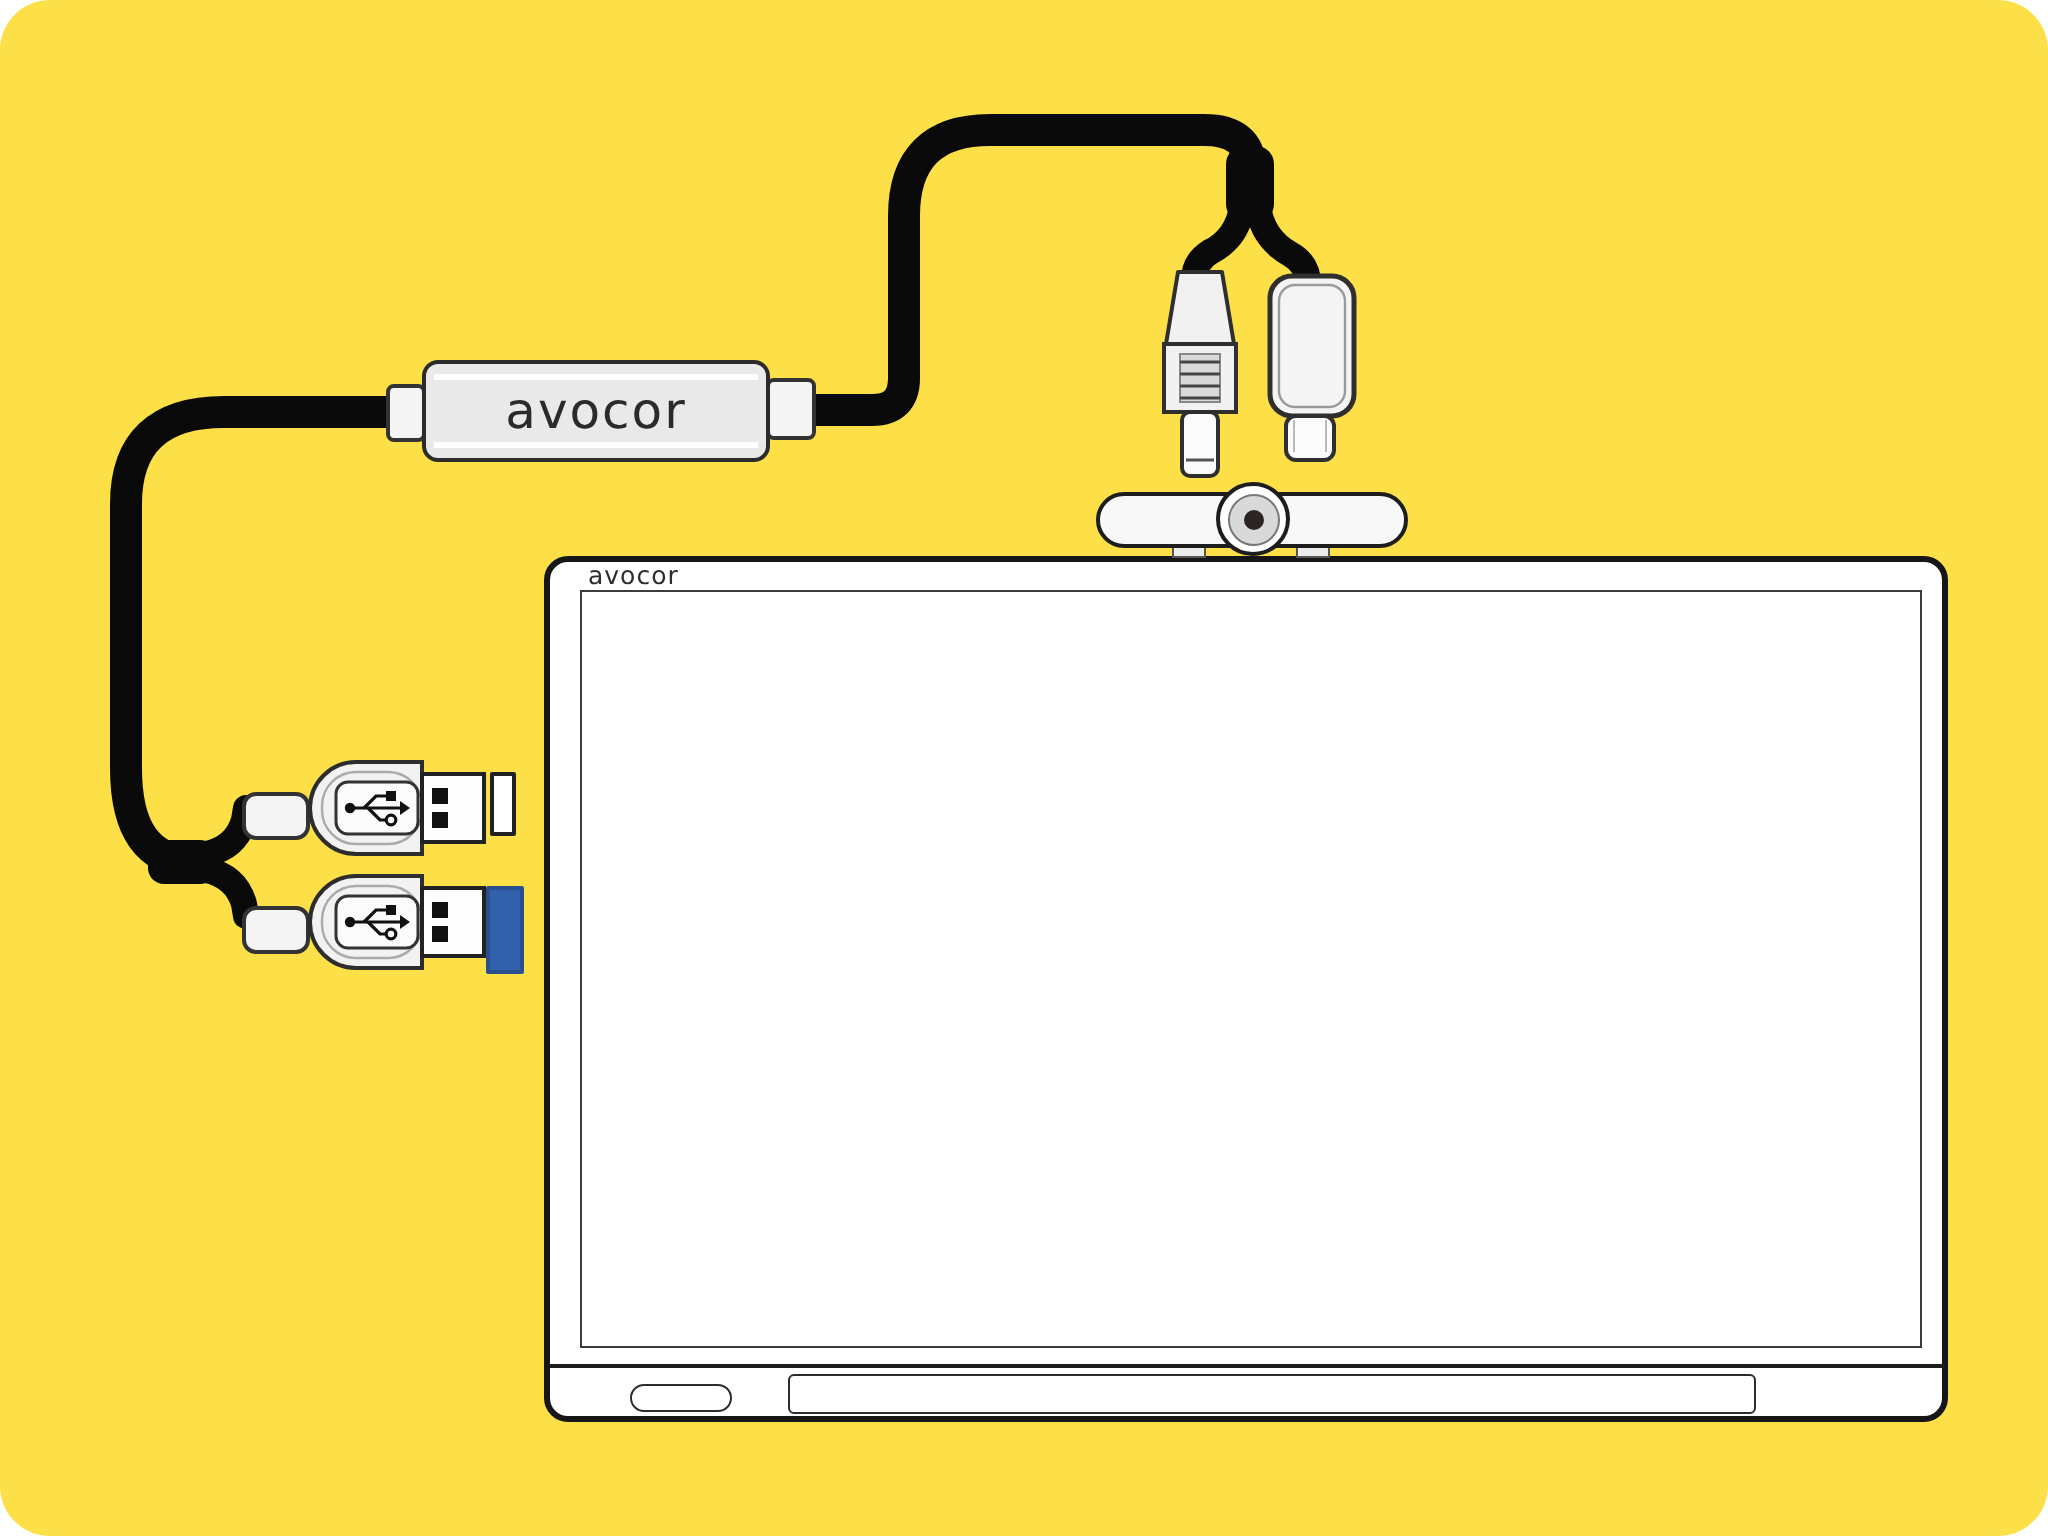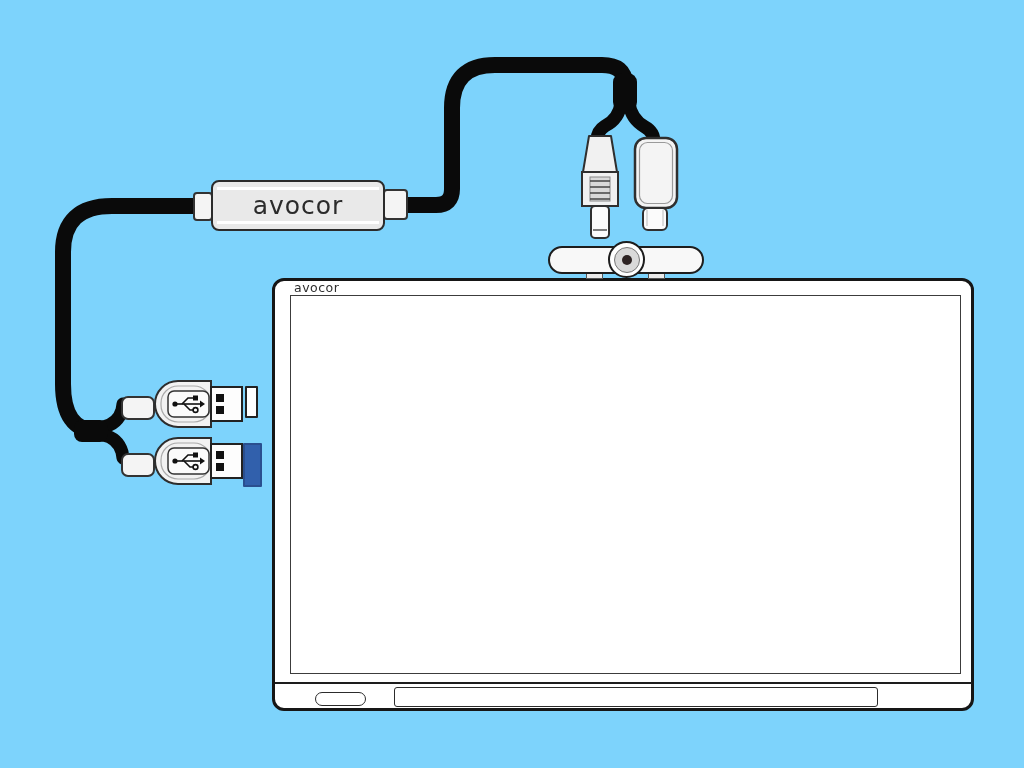--- a/index.html
+++ b/index.html
@@ -1,17 +1,17 @@
 <!DOCTYPE html>
 <html><head>
 <meta charset="utf-8">
 <style>
   html,body{margin:0;padding:0;background:#ffffff;}
-  #canvas{position:relative;width:1024px;height:768px;background:#7dd3fc;overflow:hidden;
-          font-family:"DejaVu Sans","Liberation Sans",sans-serif;}
+  #canvas{position:relative;width:1024px;height:768px;background:#fde047;overflow:hidden;
+          font-family:"DejaVu Sans","Liberation Sans",sans-serif;border-radius:25px;}
   .abs{position:absolute;box-sizing:border-box;}
   svg{display:block;}
 
   
   #cables{position:absolute;left:0;top:0;}
 
   
   .cap{background:#f4f4f4;border:2px solid #333;border-radius:4px;}
   #adapter-body{left:211px;top:180px;width:174px;height:51px;background:#e9e9e9;
                 border:2.5px solid #2b2b2b;border-radius:8px;}

